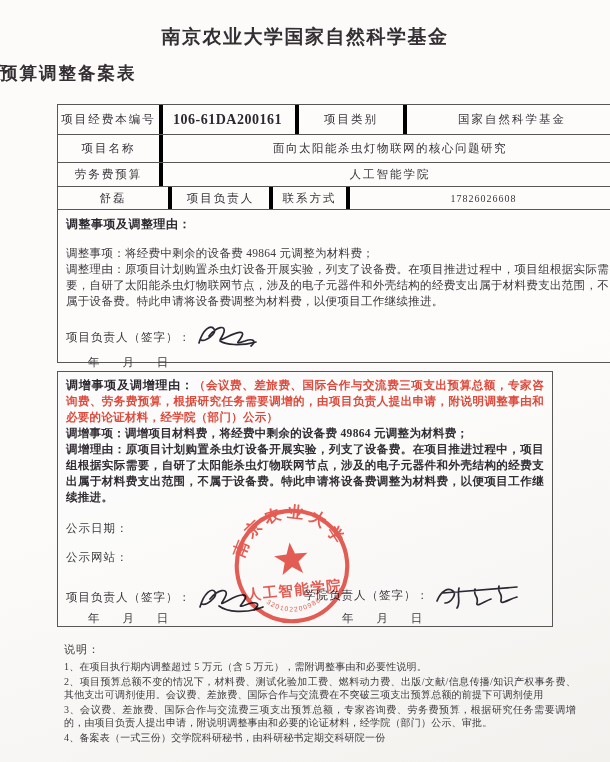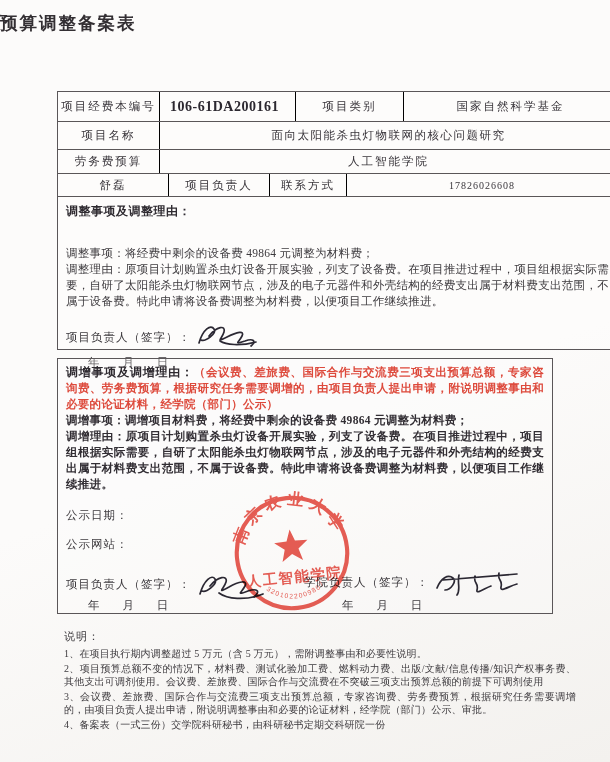--- a/index.html
+++ b/index.html
@@ -11,21 +11,21 @@
     position:relative;
     overflow:hidden;
   }
   .page{position:relative;width:610px;height:762px;}
   .title1{margin-top:24px;text-align:center;font-size:19px;font-weight:bold;letter-spacing:1.5px;color:#332f33;}
   .title2{margin-top:11px;text-align:left;font-size:17.5px;font-weight:bold;letter-spacing:2px;color:#332f33;}
 
   .tbl{position:absolute;left:57px;top:80px;width:561px;border:1px solid #5a5658;box-sizing:border-box;background:rgba(255,255,255,0.25);}
   .trow{display:flex;border-top:1px solid #5a5658;}
   .trow:first-child{border-top:none;}
-  .tcell{display:flex;align-items:center;justify-content:center;box-sizing:border-box;border-left:1px solid #000000;font-size:11.5px;letter-spacing:2px;color:#38343a;}
+  .tcell{display:flex;align-items:center;justify-content:center;box-sizing:border-box;border-left:4px solid #000000;font-size:11.5px;letter-spacing:2px;color:#38343a;}
   .tcell:first-child{border-left:none;}
   .tcell.left{justify-content:flex-start;padding-left:10px;letter-spacing:0.5px;}
   .num-bold{font-weight:bold;font-size:14px;letter-spacing:0.5px;color:#2c2830;}
   .num{font-size:10px;letter-spacing:1px;color:#38343a;}
 
   .bigcell{padding:6px 8px 0 8px;box-sizing:border-box;}
   .sec-head{font-size:12px;font-weight:bold;color:#2e2a30;letter-spacing:0.5px;line-height:16px;margin:0;}
   .para{font-size:11.5px;line-height:16px;letter-spacing:0.3px;text-align:justify;margin:0;color:#3d3a3e;}
   .para.bolded{font-weight:600;color:#322e34;}
   .red{color:#dd4a3c;font-weight:600;}
@@ -51,20 +51,21 @@
 
   .notes{position:absolute;left:64px;top:618px;width:512px;}
   .notes-head{font-size:11px;letter-spacing:1px;color:#3b383c;margin-bottom:3px;}
   .note-item{font-size:10px;line-height:13.5px;letter-spacing:0.2px;color:#3d3a3e;text-align:justify;margin-bottom:1px;}
 </style>
 </head>
 <body>
 
 <div class="page">
 
+  <div class="title1">南京农业大学国家自然科学基金</div>
   <div class="title2">预算调整备案表</div>
 
   <div class="tbl">
     <div class="trow" style="height:29px;">
       <div class="tcell" style="width:101px;">项目经费本编号</div>
       <div class="tcell left" style="width:136px;">
           <span class="num-bold">106-61DA200161</span>
         </div>
       <div class="tcell" style="width:108px;">项目类别</div>
       <div class="tcell" style="flex:1;">国家自然科学基金</div>
@@ -81,21 +82,21 @@
       <div class="tcell" style="width:110px;">舒磊</div>
       <div class="tcell" style="width:101px;">项目负责人</div>
       <div class="tcell" style="width:77px;">联系方式</div>
       <div class="tcell" style="flex:1;">
           <span class="num">17826026608</span>
         </div>
     </div>
     <div class="trow" style="height:152px;">
       <div class="bigcell" style="width:100%;">
         <p class="sec-head">调整事项及调整理由：</p>
-        <p class="para" style="margin-top:26px;">调整事项：将经费中剩余的设备费 49864 元调整为材料费；</p>
+        <p class="para" style="margin-top:13px;">调整事项：将经费中剩余的设备费 49864 元调整为材料费；</p>
         <p class="para">调整理由：原项目计划购置杀虫灯设备开展实验，列支了设备费。在项目推进过程中，项目组根据实际需要，自研了太阳能杀虫灯物联网节点，涉及的电子元器件和外壳结构的经费支出属于材料费支出范围，不属于设备费。特此申请将设备费调整为材料费，以便项目工作继续推进。</p>
         <div class="sign-row">
           <span class="sign-label">项目负责人（签字）：</span>
           <svg class="sig" width="72" height="34" viewBox="0 0 72 34" style="margin-left:2px;margin-bottom:-4px;">
             <path d="M6,24 C10,10 18,5 21,10 C24,15 12,23 8,21 M16,17 C24,7 33,6 31,13 C29,20 22,24 34,18 C44,13 52,11 49,17 C46,23 40,26 52,22 C60,19 64,22 58,27"></path>
             <path d="M27,22 C33,26 47,27 63,23"></path>
           </svg>
         </div>
         <div class="date-line">年 月 日</div>
       </div>

